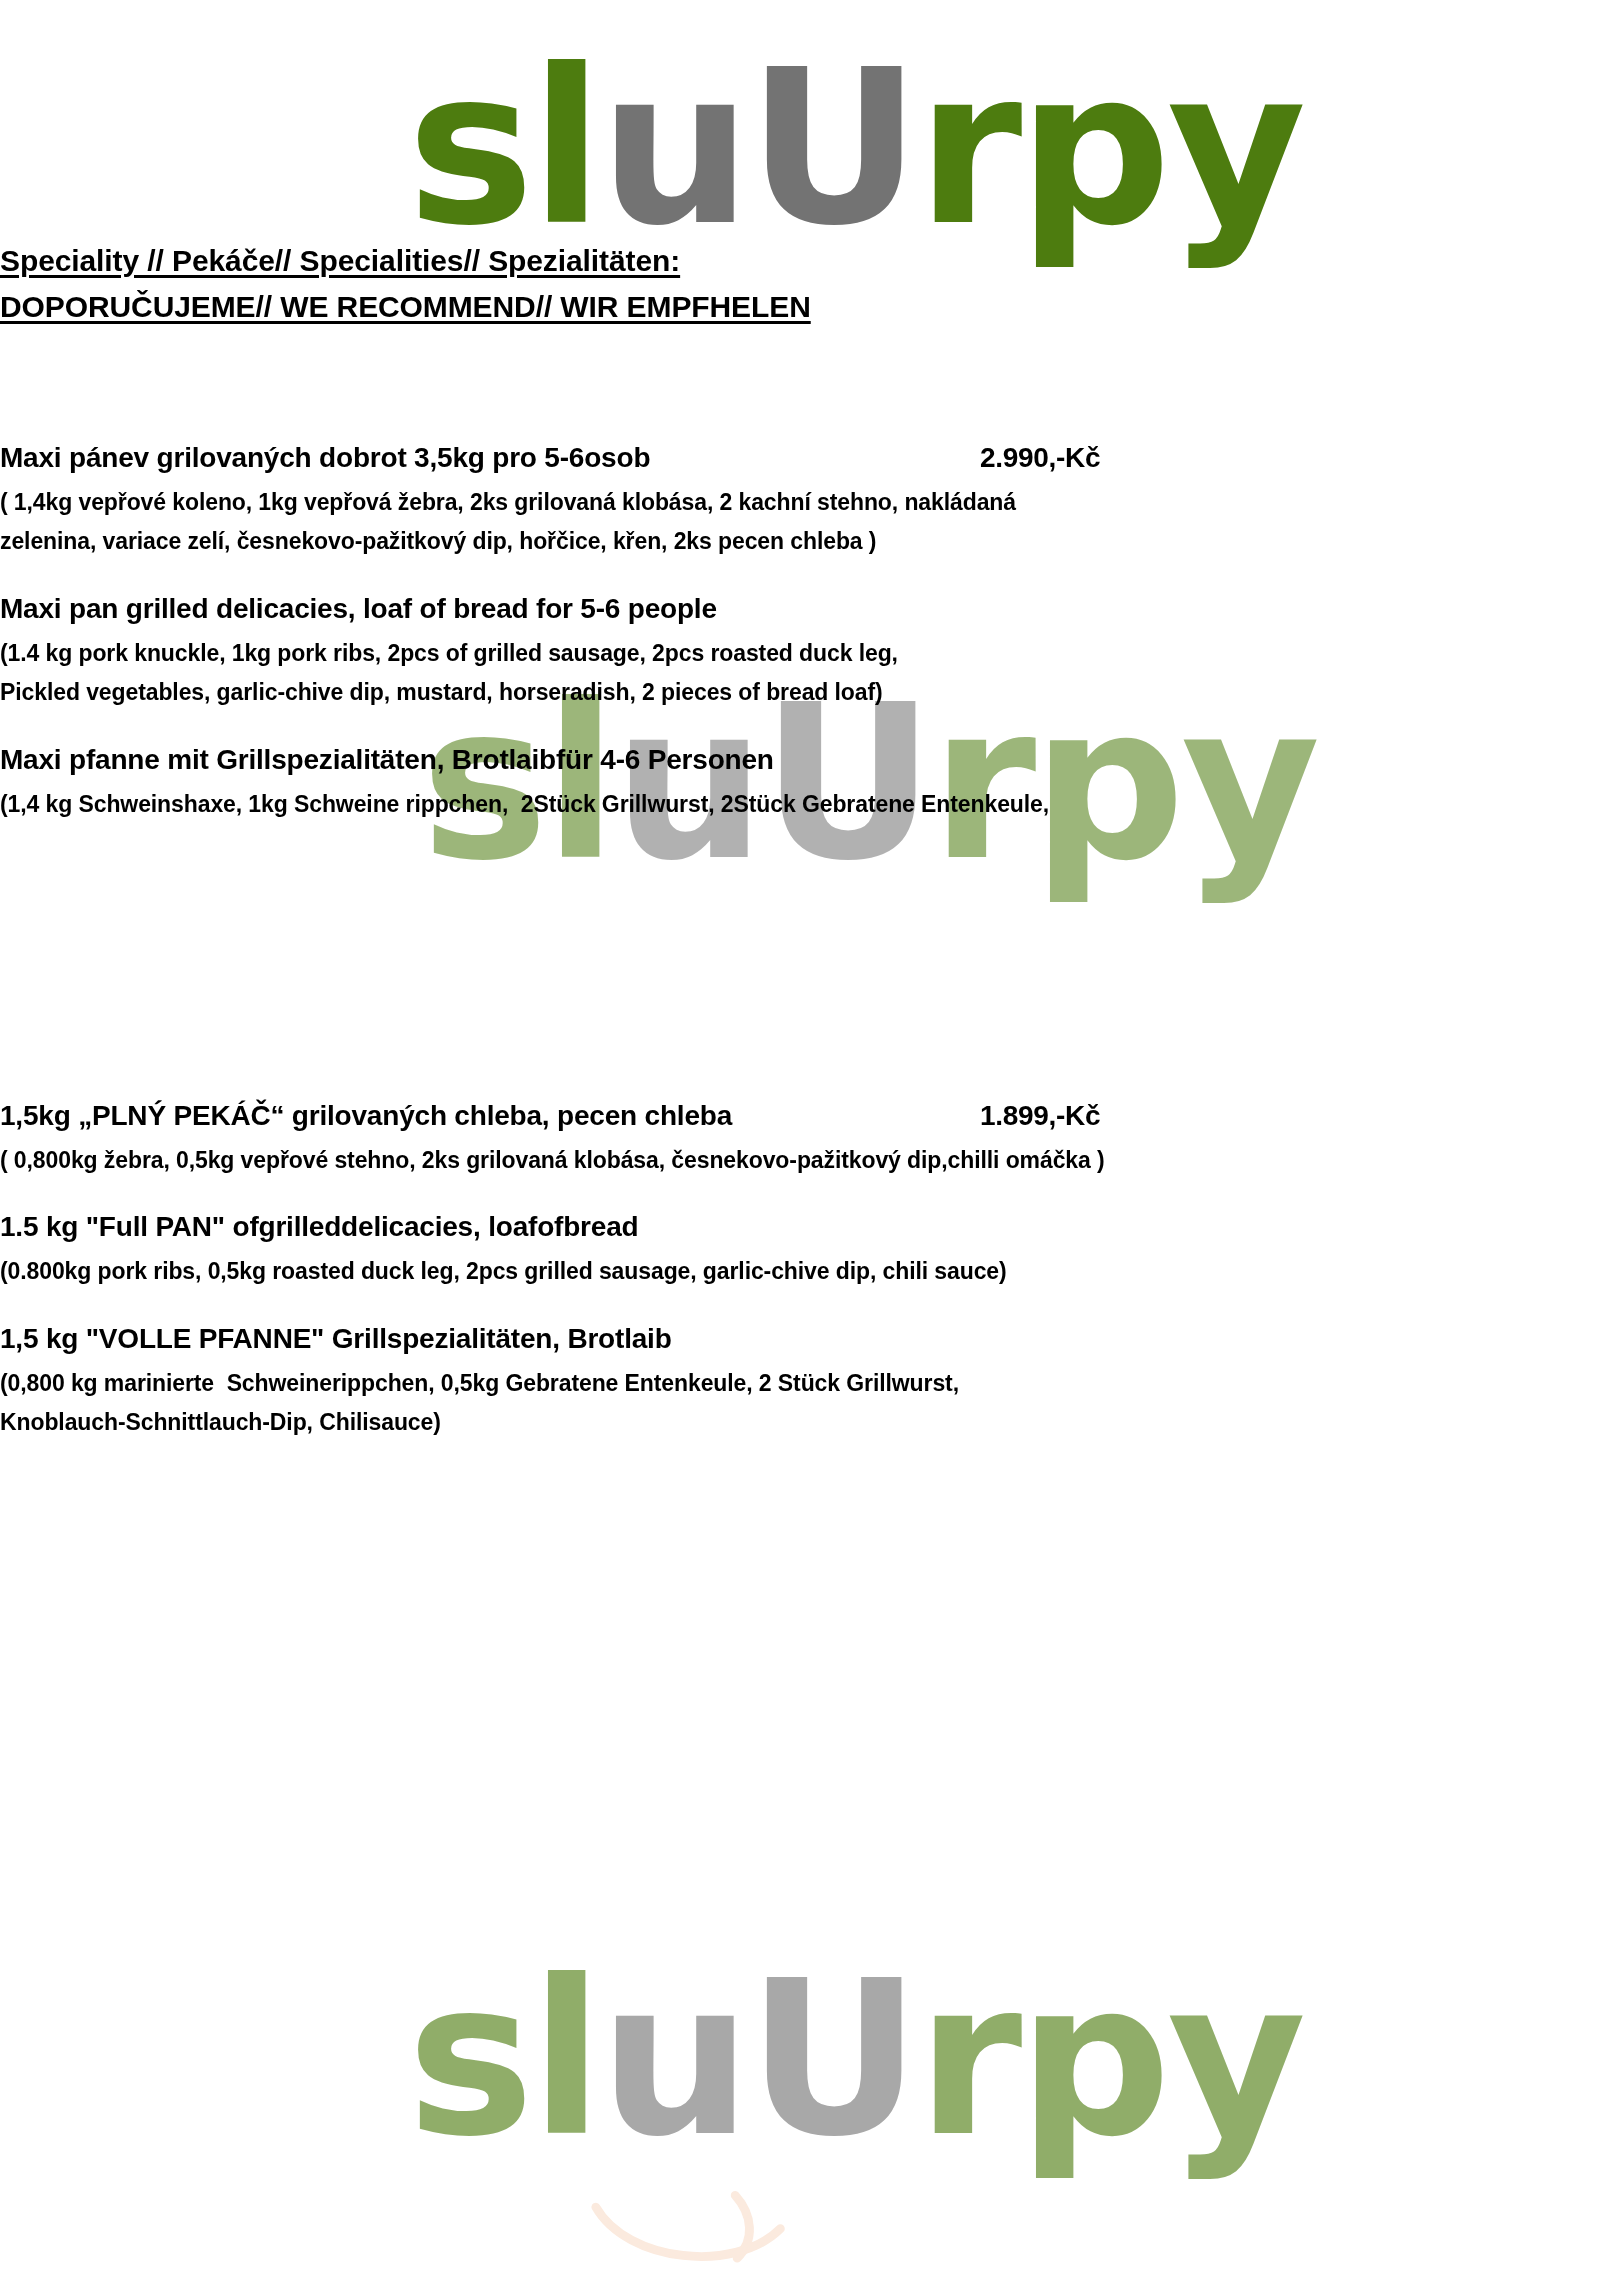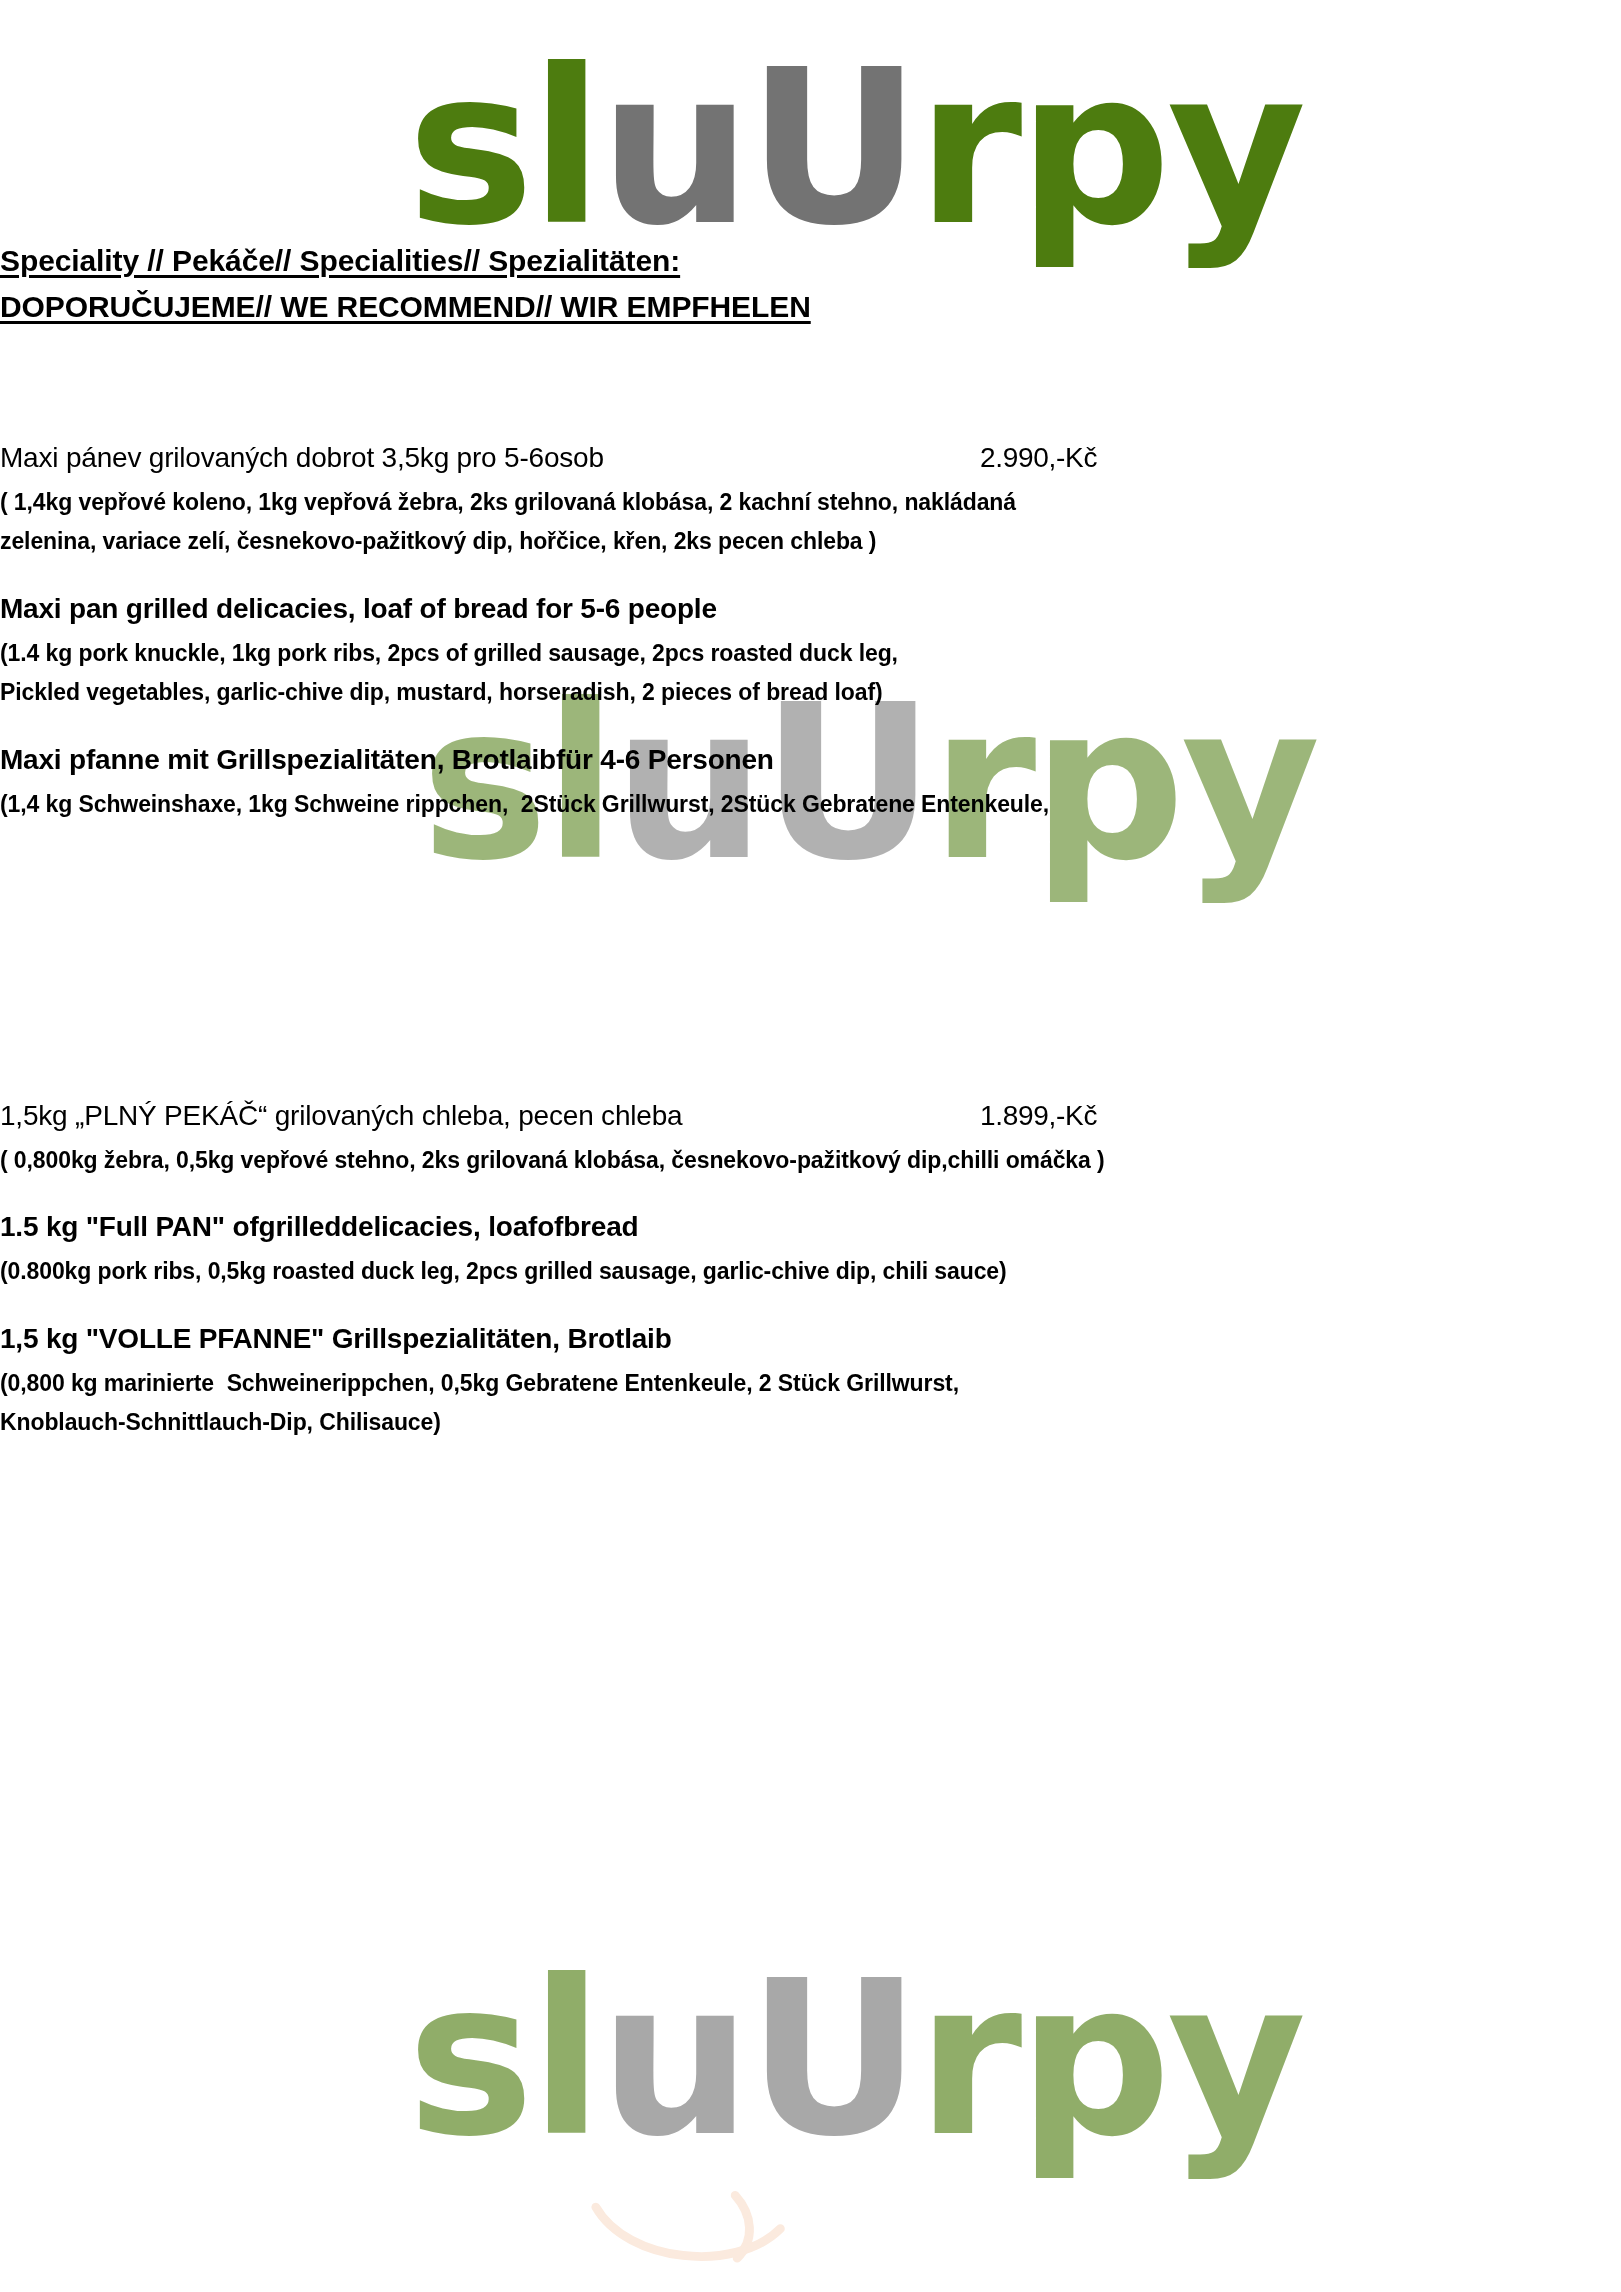--- a/index.html
+++ b/index.html
@@ -86,21 +86,21 @@
   .title-row { margin-bottom: 2px; }
 
   .title-block { position: absolute; top: 239px; left: 0; }
 
   .section { position: absolute; left: 0; width: 1176px; }
 
   .item-head {
     display: flex;
     align-items: center;
     font-size: 28px;
-    font-weight: 400;
+    font-weight: 700;
     line-height: 1.32;
     letter-spacing: -0.2px;
   }
   .item-head .name { flex: 0 0 auto; }
   .item-head .spacer { flex: 1 1 auto; }
   .item-head .price {
     flex: 0 0 auto;
     width: 196px;
     text-align: left;
     letter-spacing: -0.3px;

